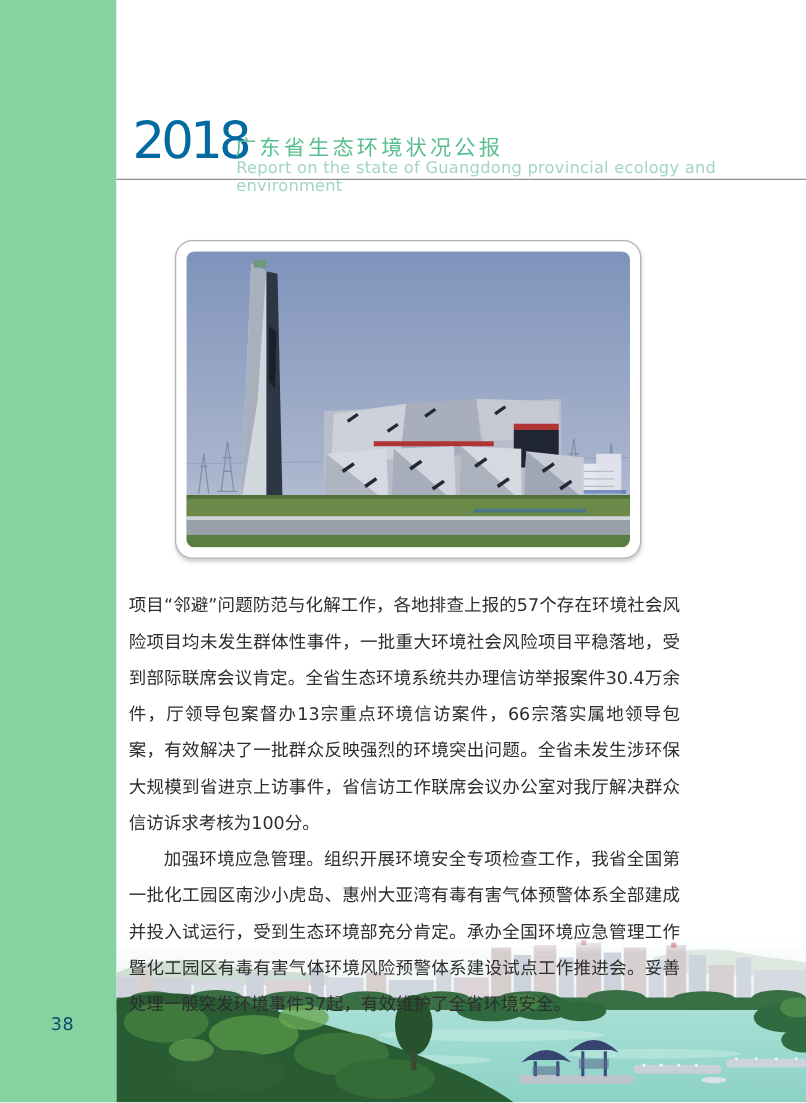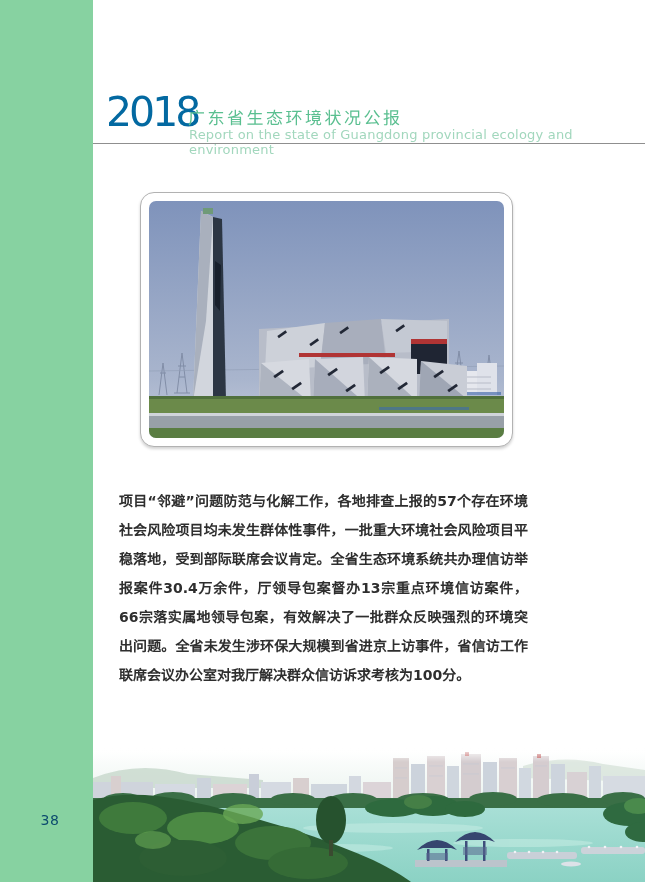--- a/index.html
+++ b/index.html
@@ -44,21 +44,21 @@
   }
   .photo-frame .photo-inner{
     width:100%;height:100%;border-radius:7px;overflow:hidden;display:block;
   }
   .photo-inner svg{display:block;width:100%;height:100%;}
   
   .body-text{
     position:absolute;left:103px;top:471px;width:441px;z-index:5;
     font-size:14px;line-height:29px;color:#2e2e2e;text-align:justify;
   }
-  .body-text p{margin:16px;font-weight:bold;}
+  .body-text p{margin:0;}
   .body-text p.indent{text-indent:2em;}
   
   .lake-photo{
     position:absolute;left:93px;top:748px;width:552px;height:134px;z-index:1;
   }
   .lake-photo svg{display:block;width:100%;height:100%;}
 </style>
 </head>
 <body>
 
@@ -154,20 +154,21 @@
         <rect x="0" y="215" width="355" height="12" fill="#98a0a8"></rect>
         <rect x="0" y="227" width="355" height="10" fill="#5a7d42"></rect>
         <rect x="230" y="206" width="90" height="3" fill="#3a6ab0" opacity="0.6"></rect>
       </g>
     </svg>
   </span>
 </div>
 
 <div class="body-text">
   <p>项目“邻避”问题防范与化解工作，各地排查上报的57个存在环境社会风险项目均未发生群体性事件，一批重大环境社会风险项目平稳落地，受到部际联席会议肯定。全省生态环境系统共办理信访举报案件30.4万余件，厅领导包案督办13宗重点环境信访案件，66宗落实属地领导包案，有效解决了一批群众反映强烈的环境突出问题。全省未发生涉环保大规模到省进京上访事件，省信访工作联席会议办公室对我厅解决群众信访诉求考核为100分。</p>
+  <p class="indent">加强环境应急管理。组织开展环境安全专项检查工作，我省全国第一批化工园区南沙小虎岛、惠州大亚湾有毒有害气体预警体系全部建成并投入试运行，受到生态环境部充分肯定。承办全国环境应急管理工作暨化工园区有毒有害气体环境风险预警体系建设试点工作推进会。妥善处理一般突发环境事件37起，有效维护了全省环境安全。</p>
 </div>
 
 <div class="lake-photo">
   <svg viewBox="0 0 552 134" preserveAspectRatio="none">
     <defs>
       <linearGradient id="sky2" x1="0" y1="0" x2="0" y2="1">
         <stop offset="0" stop-color="#ffffff"></stop>
         <stop offset="1" stop-color="#e4f0ea"></stop>
       </linearGradient>
       <linearGradient id="water2" x1="0" y1="0" x2="0" y2="1">

